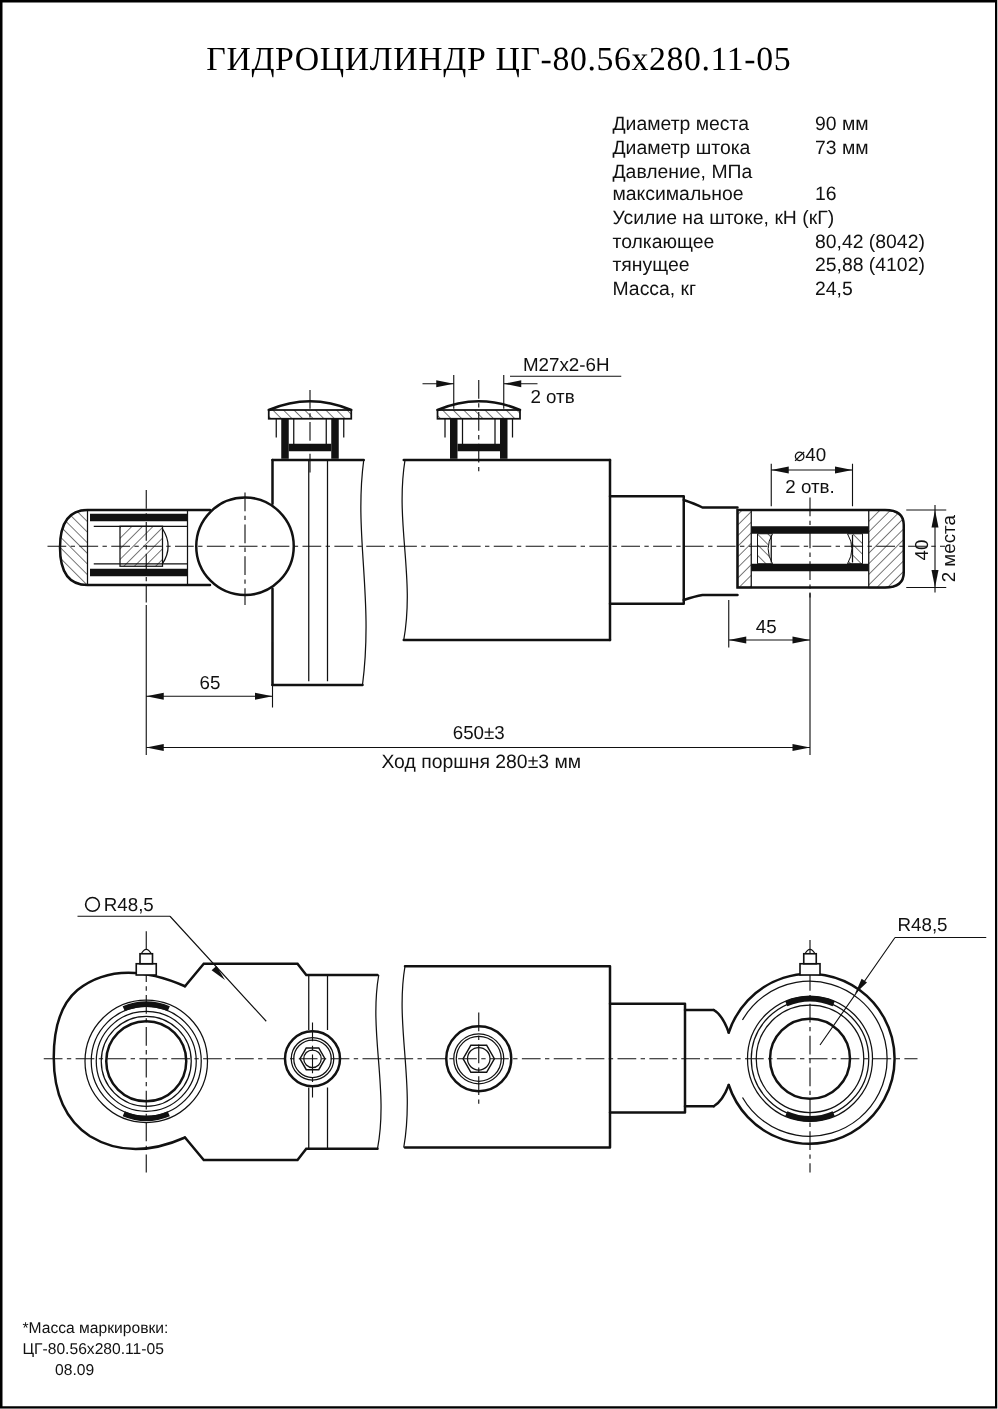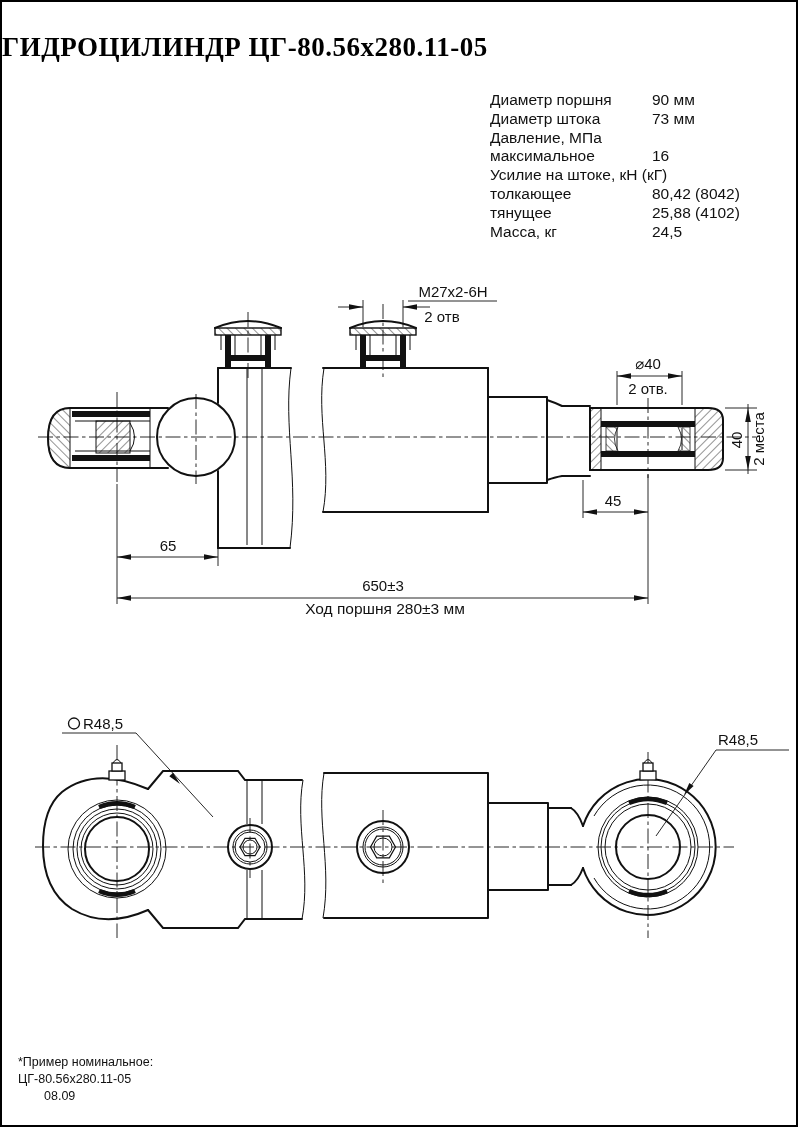--- a/index.html
+++ b/index.html
@@ -1,20 +1,20 @@
 <!DOCTYPE html>
 <html><head>
 <meta charset="utf-8">
 <style>
   html,body{margin:0;padding:0;background:#fff;}
   .page{width:798px;height:1127px;position:relative;background:#fff;
         border:2px solid #000;box-sizing:border-box;overflow:hidden;
         font-family:"Liberation Sans", sans-serif;color:#111;}
-  .title{position:absolute;top:30px;left:0;right:0;
-         font-family:"Liberation Serif", serif;font-weight:bold;
+  .title{position:absolute;top:30px;left:0;right:0;text-align:center;
+         font-family:"Liberation Serif", serif;font-weight:normal;
          font-size:27px;letter-spacing:.5px;color:#000;white-space:nowrap;}
   .specs{position:absolute;left:488px;top:89px;font-size:15.5px;line-height:18.8px;}
   .spec-row{display:flex;height:18.8px;white-space:nowrap;}
   .spec-label{width:162px;}
   .spec-value{}
   .footnote{position:absolute;left:16px;top:1052px;font-size:12.5px;line-height:17px;}
   .fn3{padding-left:26px;}
   svg{position:absolute;left:-2px;top:-2px;}
   .s2{stroke:#111;stroke-width:2;fill:none;stroke-linecap:round;}
   .s1{stroke:#111;stroke-width:1;fill:none;}
@@ -29,21 +29,21 @@
 </style>
 </head>
 <body>
 
 <div class="page">
 
   <div class="title">ГИДРОЦИЛИНДР ЦГ-80.56х280.11-05</div>
 
   <div class="specs">
     <div class="spec-row">
-        <span class="spec-label">Диаметр поршня</span>
+        <span class="spec-label">Диаметр места</span>
         <span class="spec-value">90 мм</span>
       </div>
     <div class="spec-row">
         <span class="spec-label">Диаметр штока</span>
         <span class="spec-value">73 мм</span>
       </div>
     <div class="spec-row">
         <span class="spec-label">Давление, МПа</span>
         <span class="spec-value"></span>
       </div>
@@ -270,18 +270,18 @@
 
       <g>
         <path class="s09" d="M716,750 H789 M716,750 L656,836"></path>
         <path class="arr" d="M684,795 L693.6,785.9 L689.3,782.9 Z"></path>
         <text class="tdim" x="718" y="745">R48,5</text>
       </g>
     </g>
   </svg>
 
   <div class="footnote">
-    <div>*Пример номинальное:</div>
+    <div>*Масса маркировки:</div>
     <div>ЦГ-80.56х280.11-05</div>
     <div class="fn3">08.09</div>
   </div>
 
 </div>
 
 </body></html>

